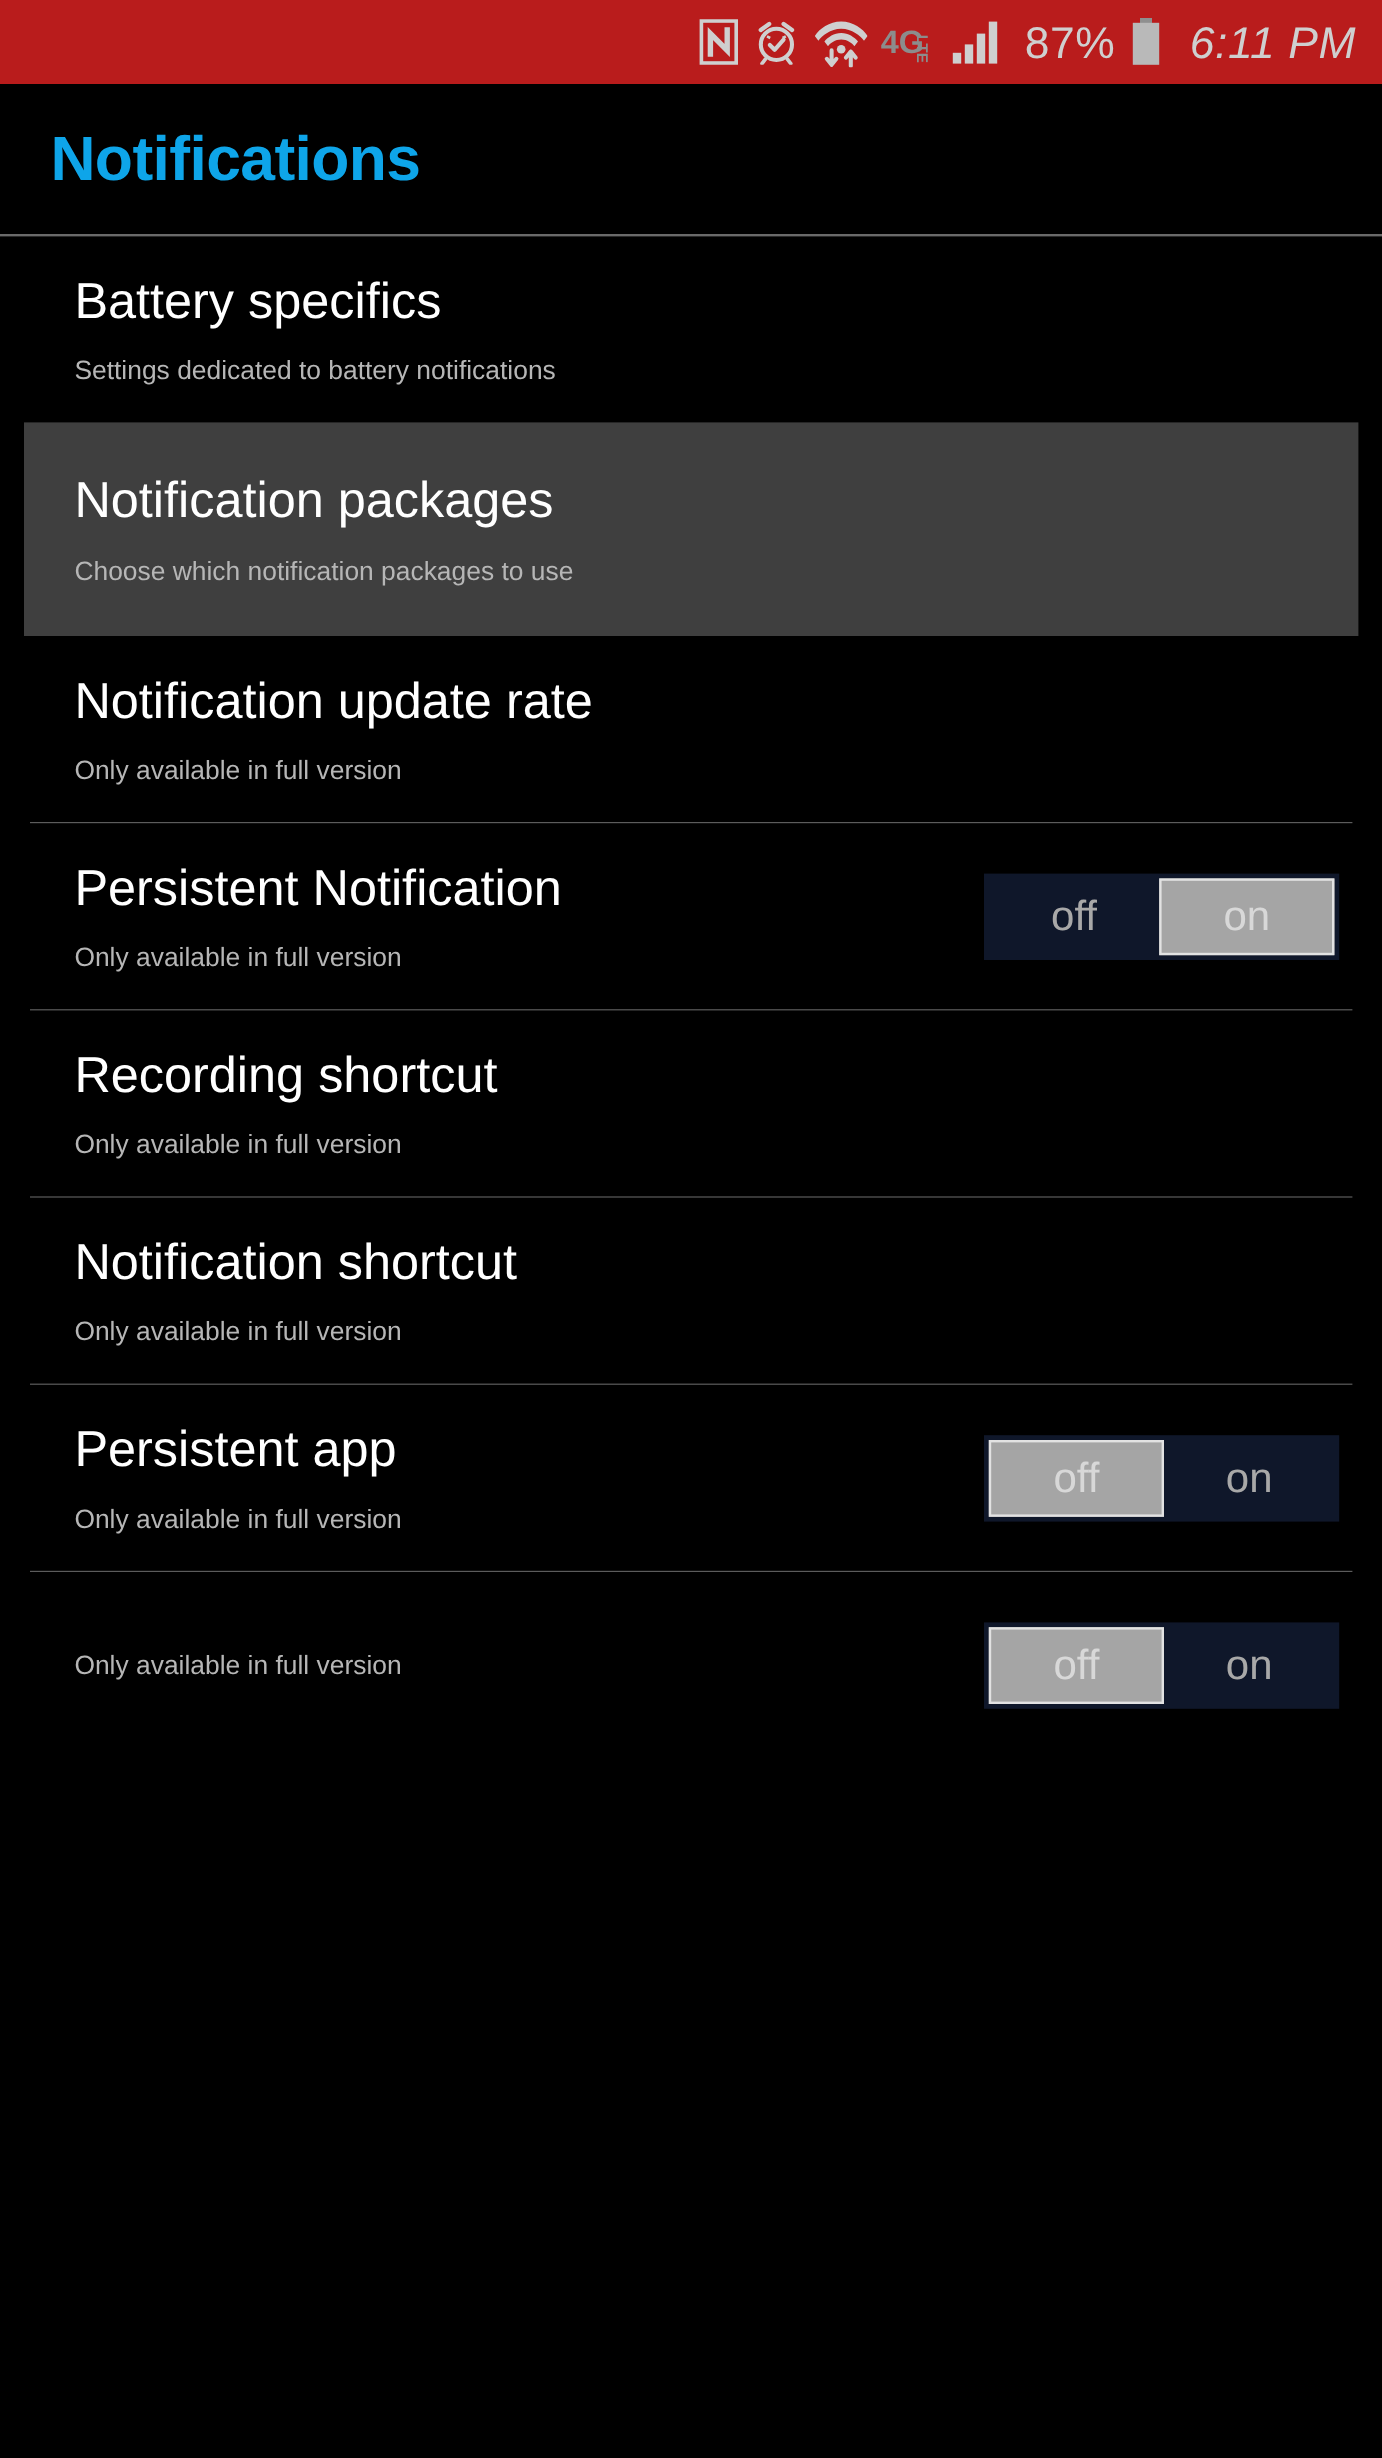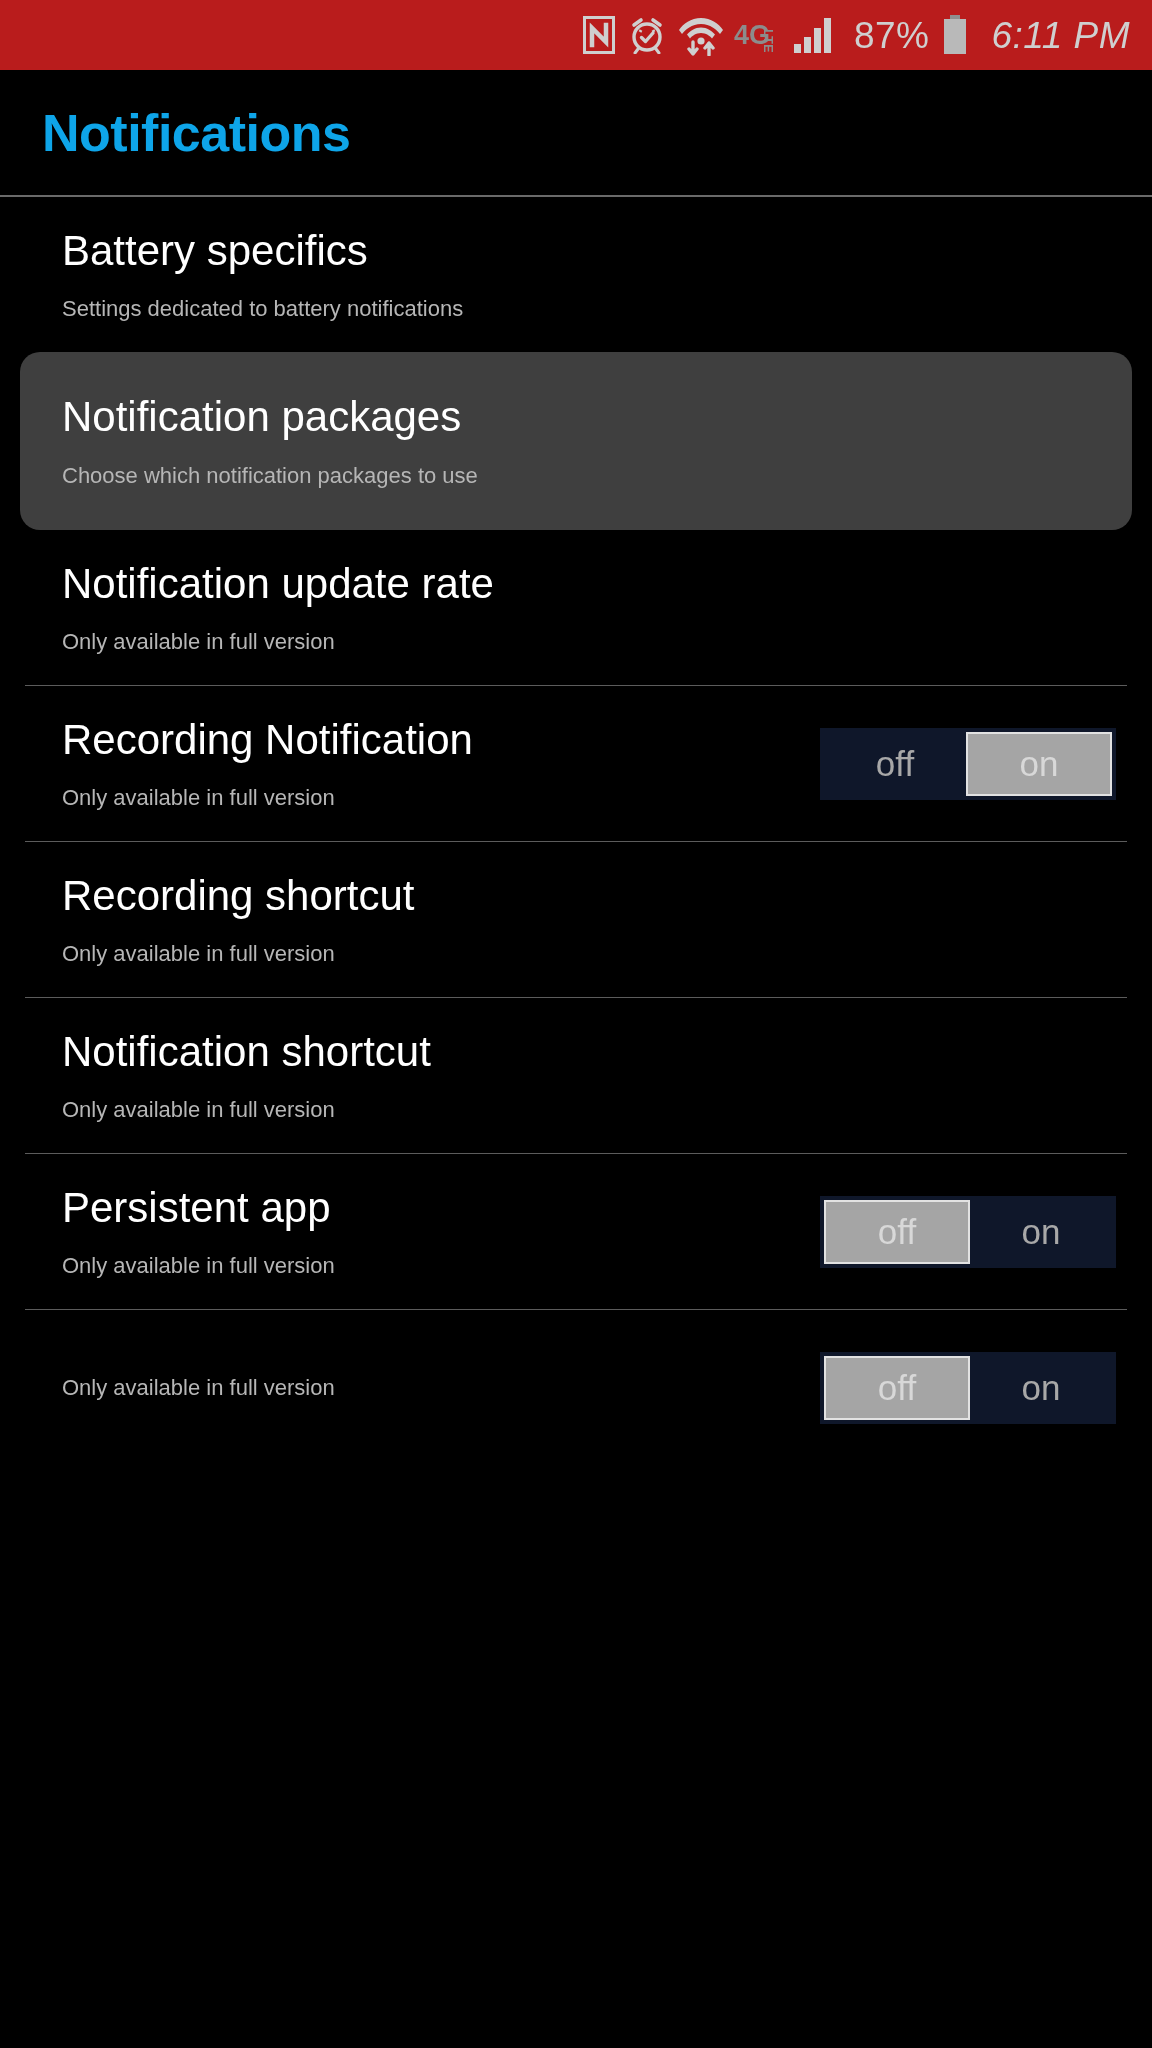--- a/index.html
+++ b/index.html
@@ -76,21 +76,21 @@
   }
   .row {
     position: relative;
     display: flex;
     align-items: center;
     justify-content: space-between;
     box-sizing: border-box;
     padding: 0 36px 0 62px;
     min-height: 155px;
   }
-  .row.tall { min-height: 178px; border-radius: 20px; }
+  .row.tall { min-height: 178px; }
   .row.selected {
     background: #3f3f3f;
     margin: 0 20px;
     padding-left: 42px;
     padding-right: 16px;
   }
   .row-texts {
     display: flex;
     flex-direction: column;
     justify-content: center;
@@ -224,21 +224,21 @@
     </div>
     <div class="row">
       <div class="row-texts">
         <div class="row-title">Notification update rate</div>
         <div class="row-sub">Only available in full version</div>
       </div>
     </div>
     <div class="divider"></div>
     <div class="row">
       <div class="row-texts">
-        <div class="row-title">Recording Notification</div>
+        <div class="row-title">Persistent Notification</div>
         <div class="row-sub">Only available in full version</div>
       </div>
       <div class="toggle">
         <div class="seg">off</div>
         <div class="seg active">on</div>
       </div>
     </div>
     <div class="divider"></div>
     <div class="row">
       <div class="row-texts">

